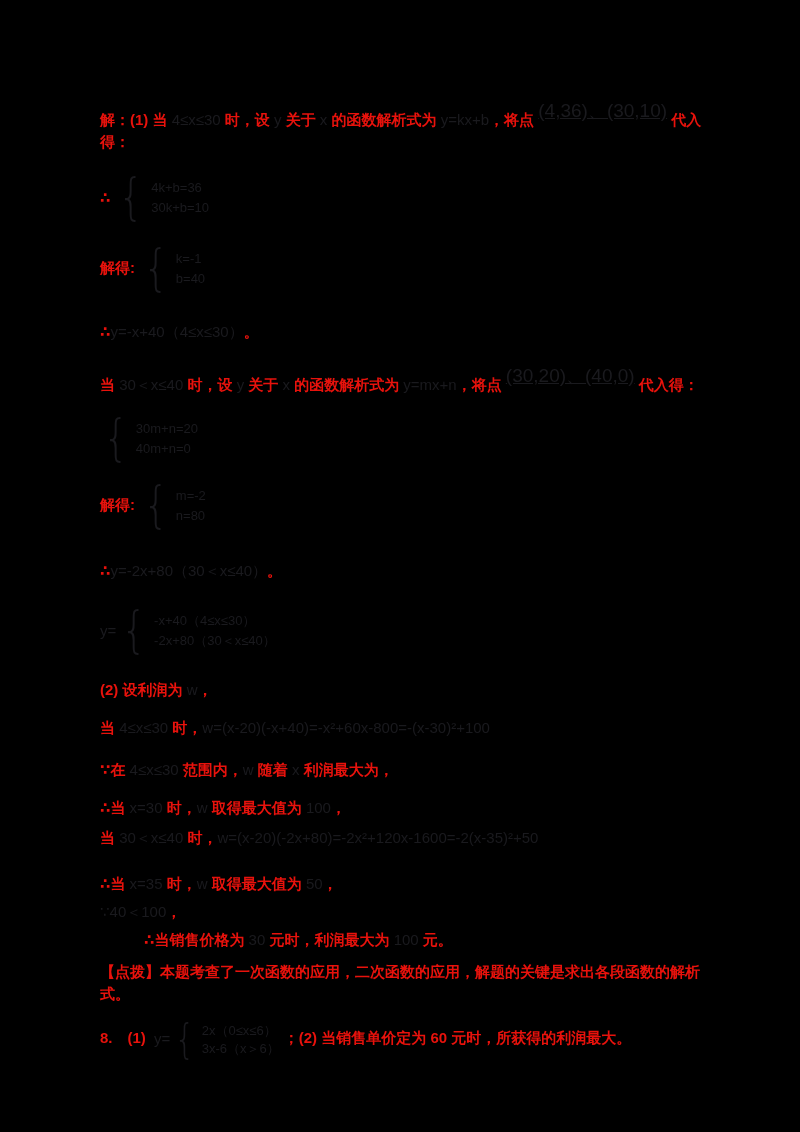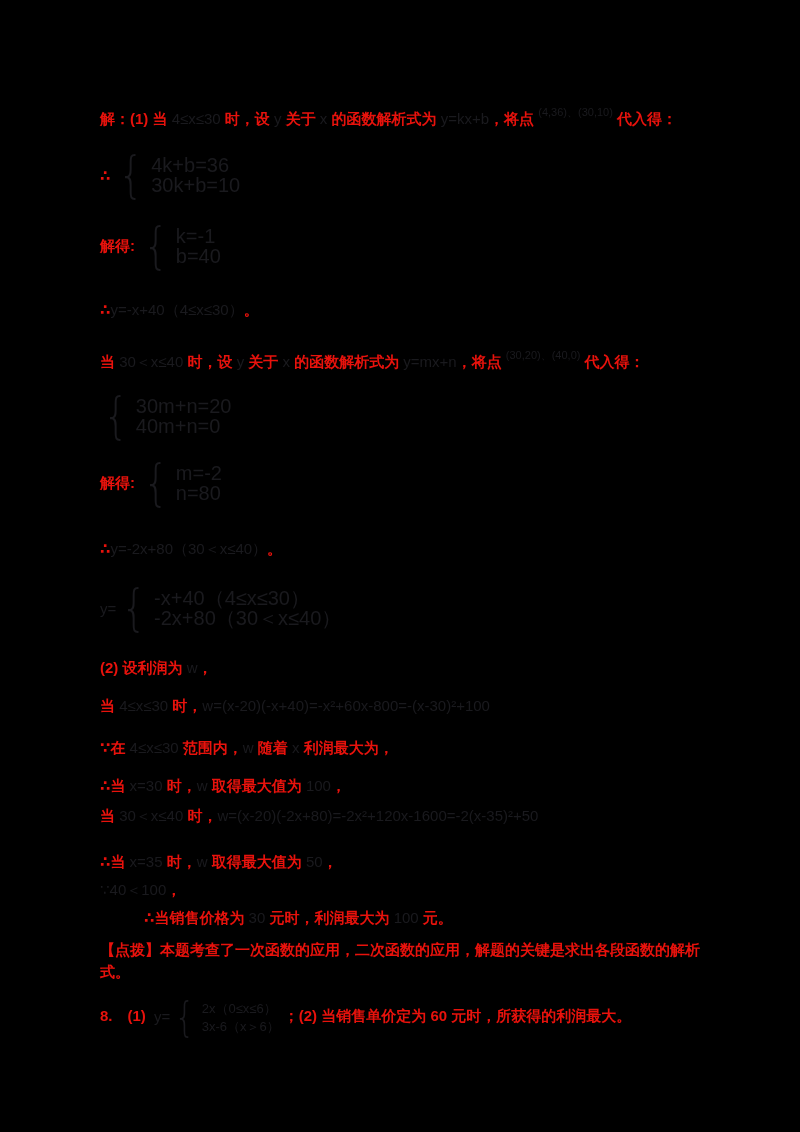--- a/index.html
+++ b/index.html
@@ -17,35 +17,35 @@
     box-sizing:border-box;
     width:800px;
   }
   .line{
     line-height:22px;
     font-size:15px;
     white-space:pre-wrap;
   }
   .seg-red{color:var(--red);font-weight:bold;}
   .seg-black{color:var(--black);}
-  .raised{position:relative;top:-8px;font-size:11px;}
+  .raised{position:relative;top:-8px;font-size:19px;text-decoration:underline;}
   .group{
     display:flex;align-items:center;
   }
   .lead{color:var(--red);font-weight:bold;font-size:15px;margin-right:5px;}
   .lhs{color:var(--black);font-size:15px;margin-right:2px;}
   .brace{
     color:var(--black);
     font-size:50px;font-weight:100;line-height:0.9;
     margin-right:4px;
     font-family:"DejaVu Sans",sans-serif;
     transform:scaleX(0.8);
   }
   .rows{display:flex;flex-direction:column;gap:3px;}
-  .row{color:var(--black);font-size:20px;line-height:17px;}
+  .row{color:var(--black);font-size:13px;line-height:17px;}
   .inline-pw{display:inline-flex;vertical-align:middle;align-items:center;margin:0 4px;}
   .inline-pw .brace{font-size:40px;}
   .inline-pw .row{font-size:13px;line-height:15px;}
 </style>
 </head>
 <body style="--red: #e8120c; --black: #1a1a1e;">
 
 <div class="content" id="content">
     <div class="line" style="margin-top: 108px;"><span class="seg-red">解：(1) 当 </span><span class="seg-black">4≤x≤30</span><span class="seg-red"> 时，设 </span><span class="seg-black">y</span><span class="seg-red"> 关于 </span><span class="seg-black">x</span><span class="seg-red"> 的函数解析式为 </span><span class="seg-black">y=kx+b</span><span class="seg-red">，将点 </span><span class="seg-black raised">(4,36)、(30,10)</span><span class="seg-red"> 代入得：</span></div>
     <span class="group" style="margin-top: 22px; display: flex;">

